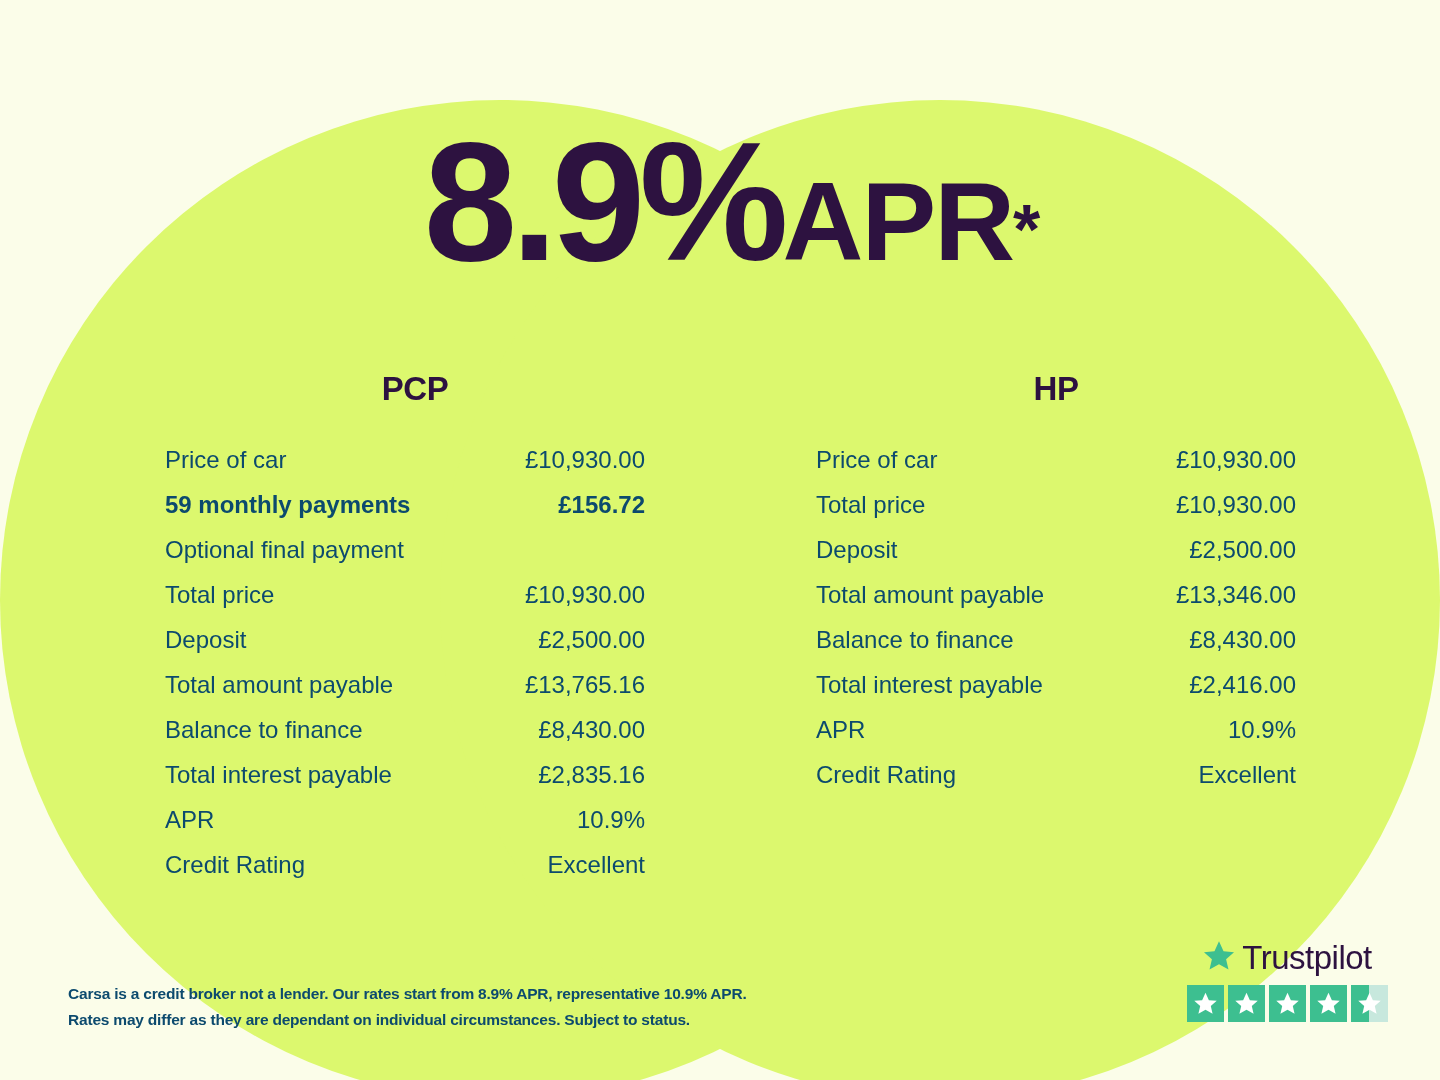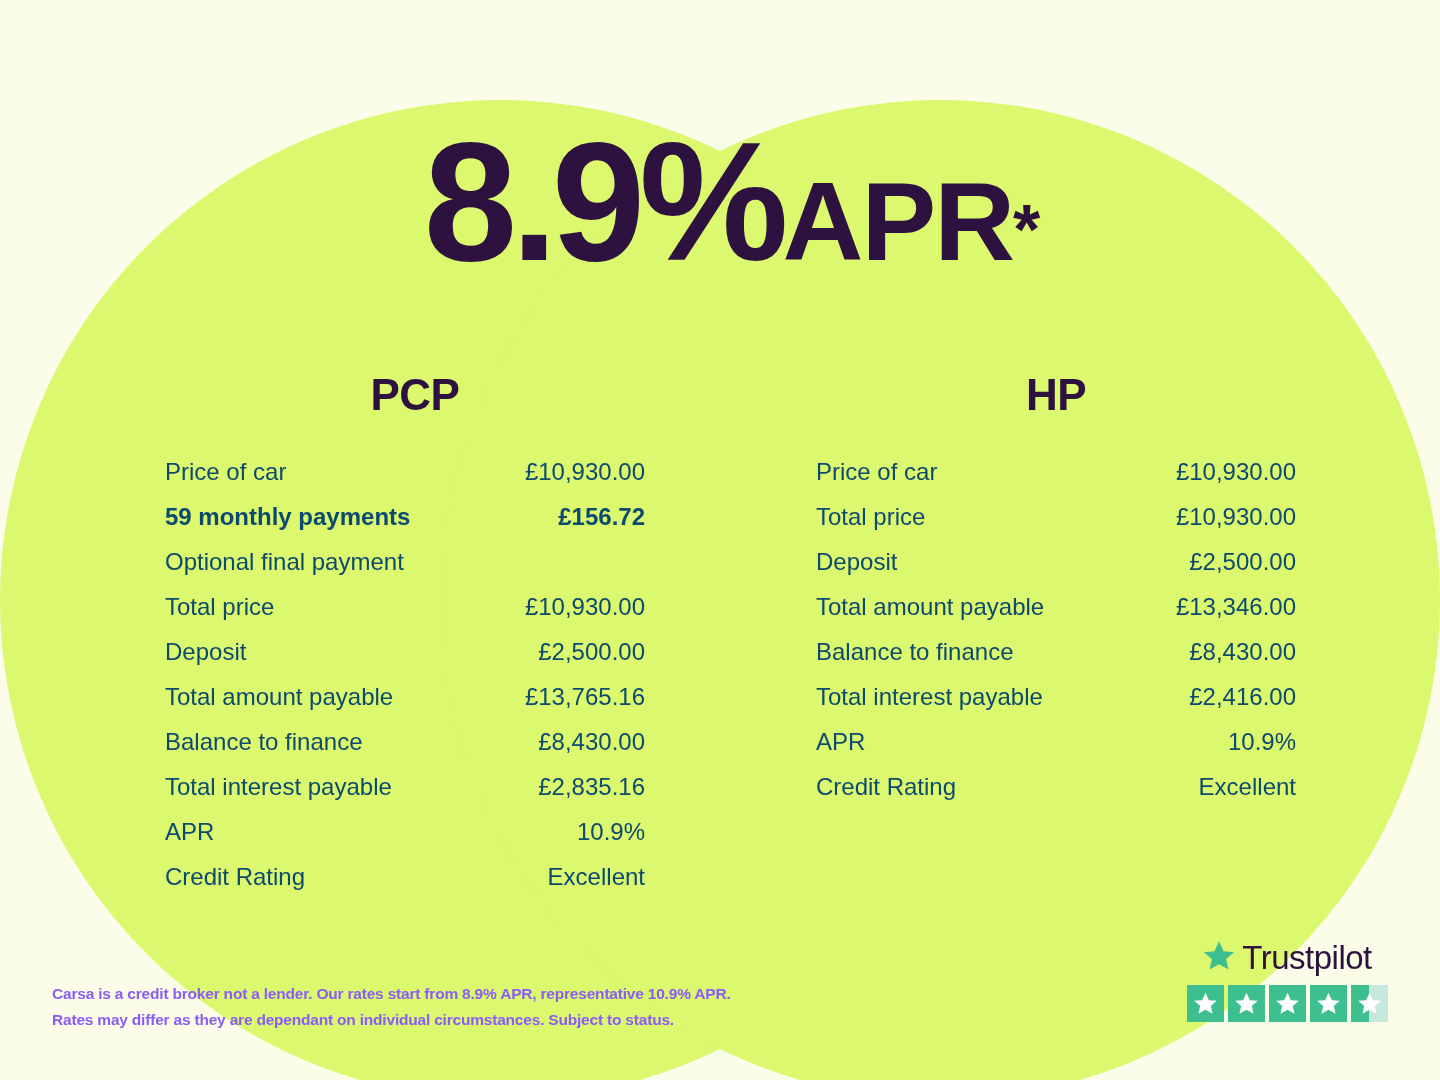--- a/index.html
+++ b/index.html
@@ -88,21 +88,21 @@
   .col {
     position: absolute;
     top: 370px;
     width: 500px;
   }
   .col-left { left: 165px; }
   .col-right { left: 800px; margin-left: 16px; }
 
   .col-title {
     text-align: center;
-    font-size: 44px;
+    font-size: 33px;
     font-weight: bold;
     letter-spacing: -0.5px;
     margin-bottom: 30px;
     color: #2d1240;
   }
   .col-right .col-title { padding-right: 20px; }
 
   table.rates {
     width: 480px;
     border-collapse: collapse;
@@ -120,26 +120,26 @@
   table.rates td.value {
     text-align: right;
     white-space: nowrap;
   }
   table.rates tr.emph td {
     font-weight: bold;
   }
 
   .disclaimer {
     position: absolute;
-    left: 52px;
+    left: 68px;
     bottom: 46px;
     width: 760px;
     font-size: 15.5px;
     line-height: 1.72;
-    color: #8b5cf6;
+    color: #0c4a6e;
     font-weight: bold;
     letter-spacing: -0.2px;
   }
 
   .trustpilot {
     position: absolute;
     right: 48px;
     bottom: 58px;
     width: 210px;
     text-align: center;

